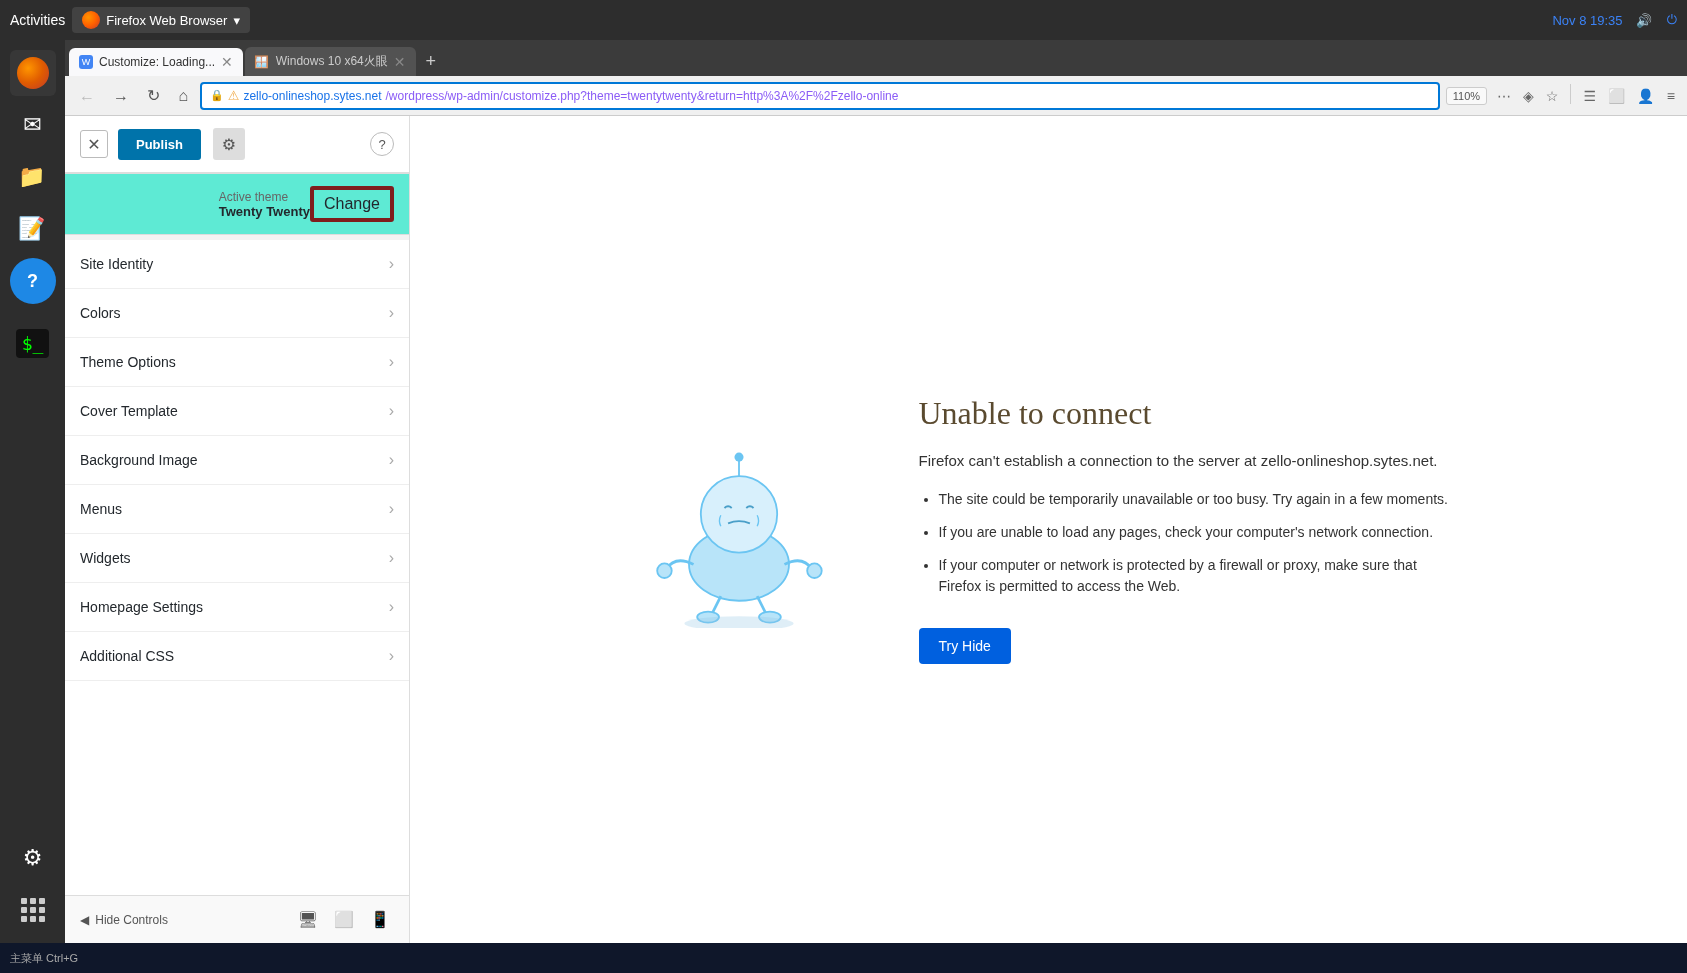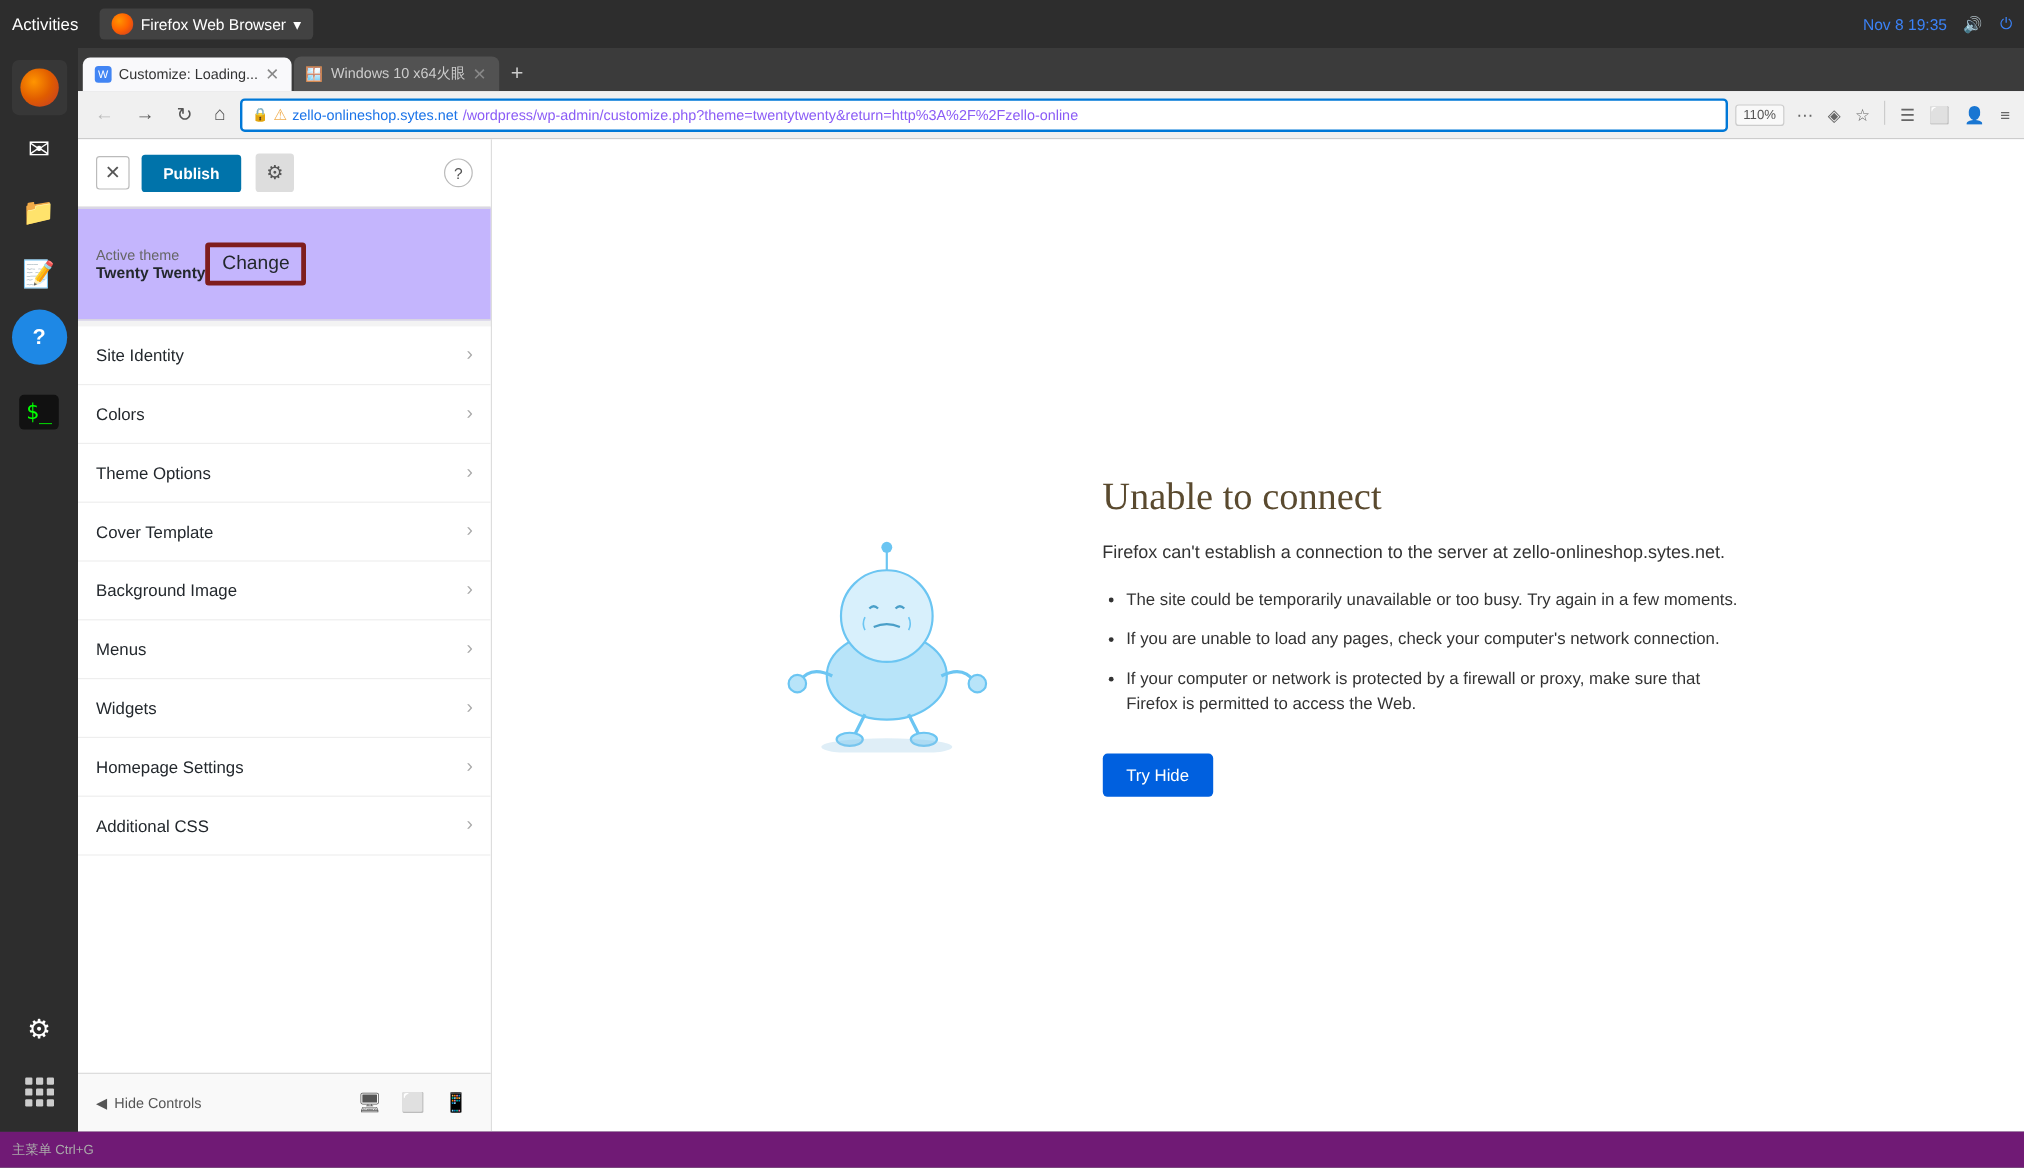--- a/index.html
+++ b/index.html
@@ -10,21 +10,21 @@
       height: 40px;
       background: #2d2d2d;
       display: flex;
       align-items: center;
       padding: 0 10px;
       color: #fff;
       font-size: 13px;
       position: relative;
       z-index: 100;
     }
-    .os-taskbar-left { display: flex; align-items: center; gap: 18px; }
+    .os-taskbar-left { display: flex; align-items: center; gap: 7px; }
     .os-activities { font-size: 14px; font-weight: 500; color: #fff; cursor: pointer; }
     .os-firefox-btn {
       display: flex; align-items: center; gap: 6px;
       background: rgba(255,255,255,0.1);
       border-radius: 4px; padding: 4px 10px; cursor: pointer;
     }
     .firefox-icon { width: 18px; height: 18px; border-radius: 50%; background: radial-gradient(circle at 35% 35%, #ff9500, #ff6000, #c0392b); }
     .os-taskbar-center { position: absolute; left: 50%; transform: translateX(-50%); color: #ddd; }
     .os-taskbar-right { margin-left: auto; display: flex; align-items: center; gap: 14px; color: #3b82f6; font-size: 13px; }
 
@@ -158,27 +158,27 @@
     .customizing-label {
       padding: 15px 15px 5px;
       font-size: 11px; color: #888; text-transform: uppercase;
     }
     .customizing-site {
       padding: 0 15px 15px;
       font-size: 18px; color: #23282d; font-weight: 400;
     }
 
     .active-theme-section {
-      background: #c4b5fd;
+      background: #5eead4;
       border-top: 1px solid #ddd;
       border-bottom: 1px solid #ddd;
-      padding: 28px 15px;
-      display: flex;
-      align-items: center;
-      justify-content: flex-start;
+      padding: 12px 15px;
+      display: flex;
+      align-items: center;
+      justify-content: flex-end;
       margin-bottom: 5px;
     }
     .active-theme-info { font-size: 12px; color: #444; }
     .active-theme-info span { display: block; font-weight: 600; font-size: 13px; color: #23282d; }
     .change-btn {
       background: none; border: 4px solid #7f1d1d;
       border-radius: 3px; padding: 5px 10px;
       font-size: 16px; color: #23282d; cursor: pointer;
     }
 
@@ -282,21 +282,21 @@
       cursor: pointer; color: #fff; font-size: 22px;
     }
 
     
     .os-bottombar {
       position: absolute;
       bottom: 0;
       left: 0;
       right: 0;
       height: 30px;
-      background: #701a75;
+      background: #0f172a;
       display: flex;
       align-items: center;
       padding: 0 10px;
       color: #aaa;
       font-size: 11px;
       gap: 20px;
     }
 
     
     .warn-icon { color: #f0ad4e; font-size: 13px; }

